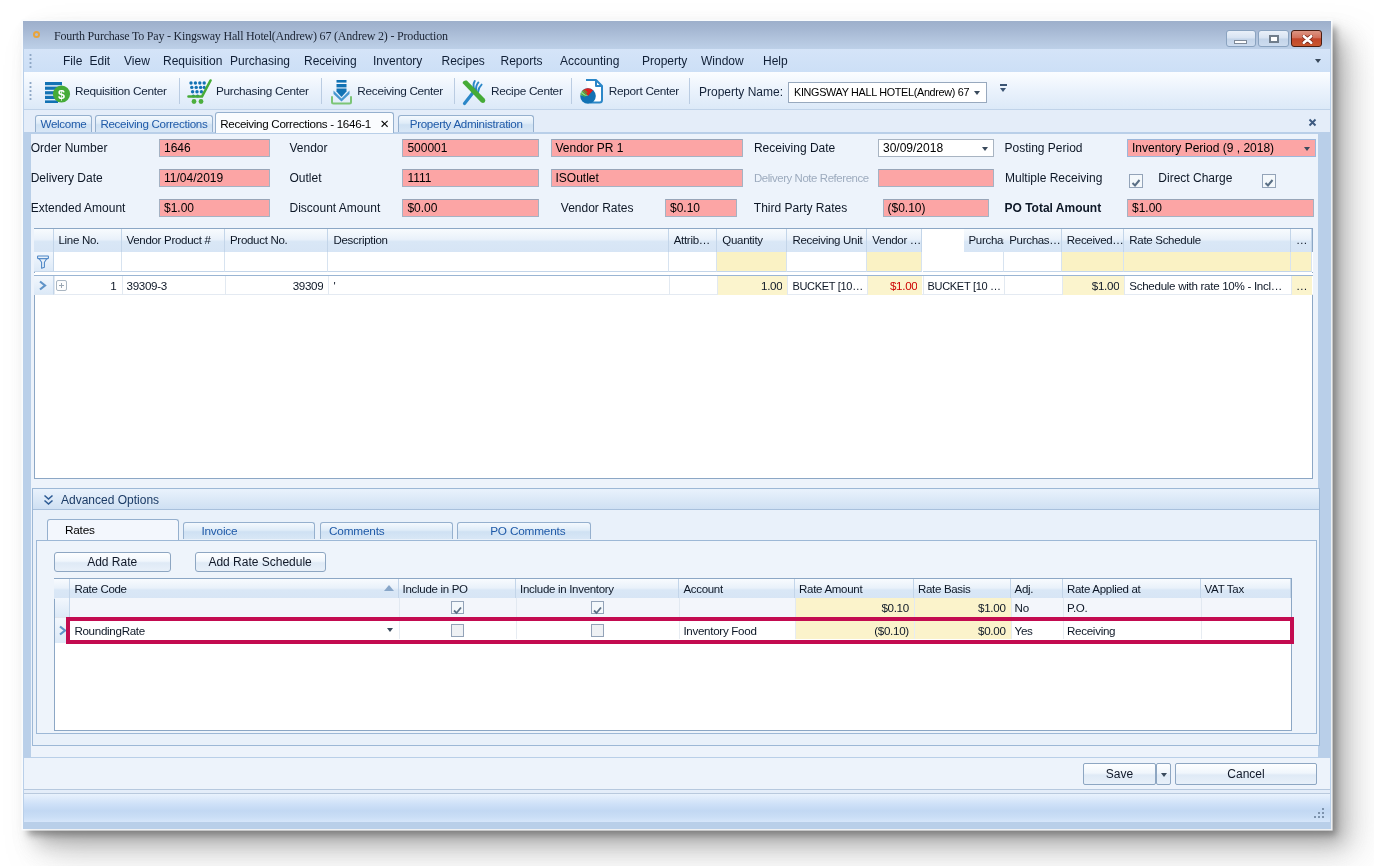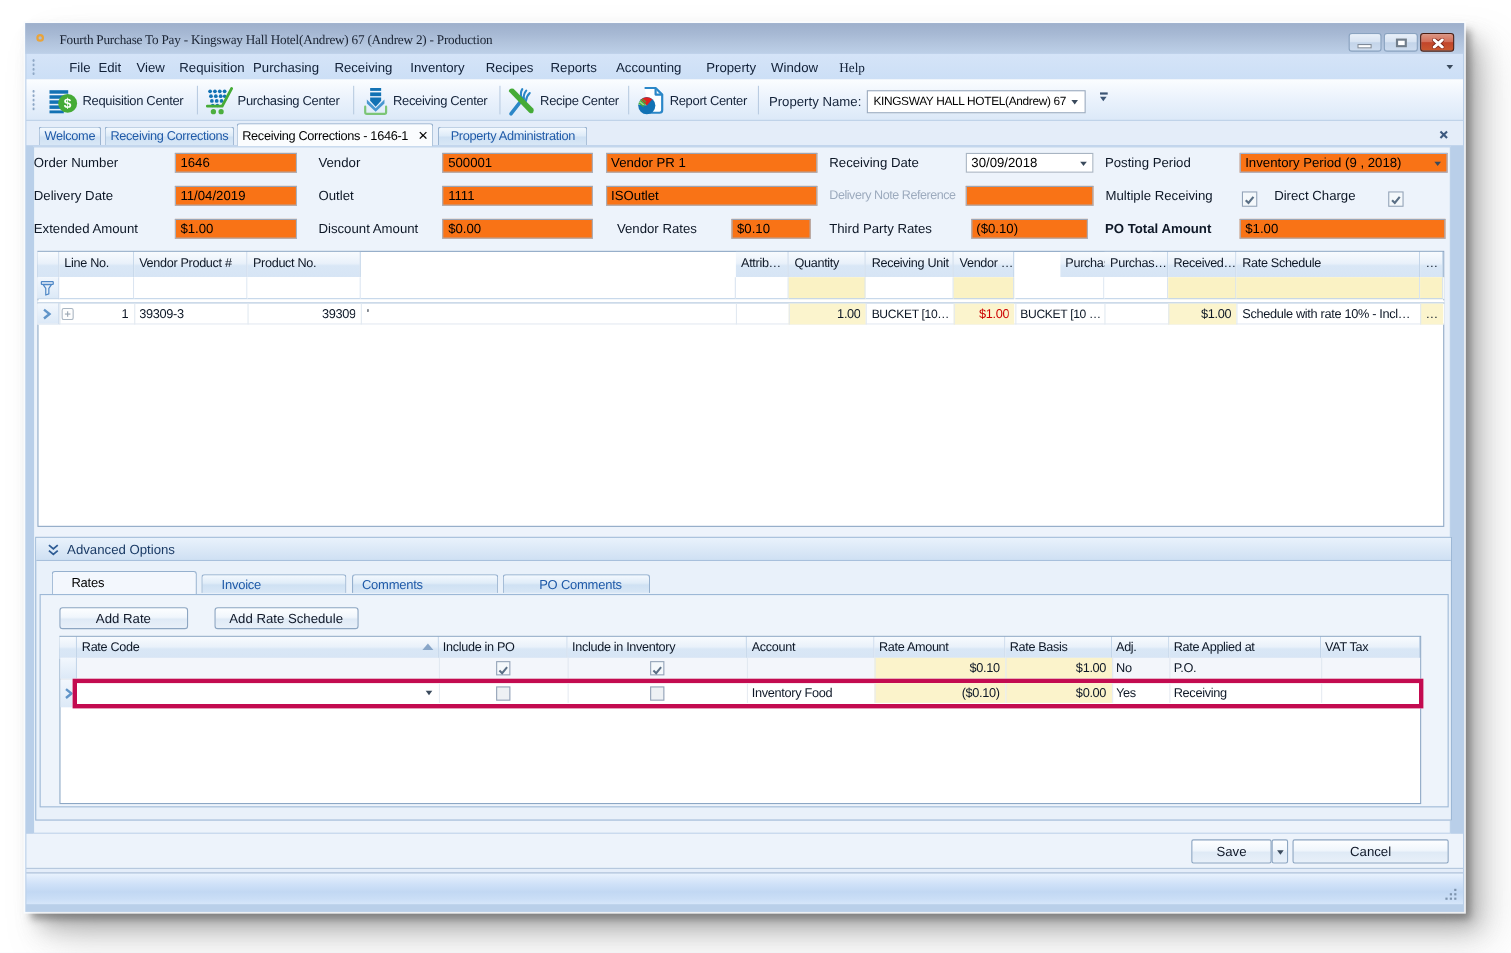--- a/index.html
+++ b/index.html
@@ -1,20 +1,20 @@
 <!DOCTYPE html>
 <html><head><meta charset="utf-8">
 <style>
 *{margin:0;padding:0;box-sizing:border-box;}
 html,body{width:1374px;height:866px;background:#ffffff;font-family:"Liberation Sans",sans-serif;overflow:hidden;}
 .ab{position:absolute;}
 .t{position:absolute;white-space:nowrap;font-size:12px;line-height:18px;color:#0d1726;}
 .win{position:absolute;left:23px;top:21px;width:1308px;height:808px;background:#b9cfe9;
  box-shadow:0 0 0 1.6px rgba(250,252,254,.9), 5px 6px 7px rgba(85,85,85,.55), 13px 15px 20px rgba(110,110,110,.45), 23px 25px 38px rgba(140,140,140,.30);}
-.fld{position:absolute;height:18px;background:#f97316;border:1px solid #a5b2c3;border-top-color:#98a5b8;
+.fld{position:absolute;height:18px;background:#fca5a5;border:1px solid #a5b2c3;border-top-color:#98a5b8;
  font-size:12px;line-height:16px;padding-left:4px;color:#000;}
 .chk{position:absolute;width:14px;height:14px;background:#f4f8fb;border:1px solid #93a3b8;}
 .btn{position:absolute;background:linear-gradient(180deg,#fdfeff 0%,#f0f6fc 45%,#dfeaf6 55%,#e8f0f9 100%);
  border:1px solid #8da6c2;border-radius:3px;font-size:12px;color:#101828;text-align:center;}
 .sep{position:absolute;width:1px;background:#bacce2;}
 .gh{position:absolute;background:linear-gradient(180deg,#f8fbfe 0%,#e9f1fa 45%,#d9e7f6 55%,#d7e5f5 100%);
  border-right:1px solid #c3d5e9;font-size:11.5px;letter-spacing:-0.3px;color:#0d1726;overflow:hidden;white-space:nowrap;}
 .cell{position:absolute;font-size:11.6px;letter-spacing:-0.3px;line-height:20px;color:#0d1726;white-space:nowrap;overflow:hidden;}
 </style></head><body>
 <div class="win">
@@ -40,21 +40,21 @@
 <div class="t" style="left:101px;top:31px;color:#101f36;">View</div>
 <div class="t" style="left:140px;top:31px;color:#101f36;">Requisition</div>
 <div class="t" style="left:207px;top:31px;color:#101f36;">Purchasing</div>
 <div class="t" style="left:281px;top:31px;color:#101f36;">Receiving</div>
 <div class="t" style="left:350px;top:31px;color:#101f36;">Inventory</div>
 <div class="t" style="left:418.5px;top:31px;color:#101f36;">Recipes</div>
 <div class="t" style="left:477.5px;top:31px;color:#101f36;">Reports</div>
 <div class="t" style="left:537px;top:31px;color:#101f36;">Accounting</div>
 <div class="t" style="left:619px;top:31px;color:#101f36;">Property</div>
 <div class="t" style="left:678px;top:31px;color:#101f36;">Window</div>
-<div class="t" style="left:740px;top:31px;color:#101f36;font-family:Liberation Serif, serif;">Help</div>
+<div class="t" style="left:740px;top:31px;color:#101f36;">Help</div>
 <div class="ab" style="left:1292px;top:38px;width:0;height:0;border-left:3.5px solid transparent;border-right:3.5px solid transparent;border-top:4px solid #3a4a5c;"></div>
 <div class="ab" style="left:1px;top:51px;width:1306px;height:38px;background:linear-gradient(180deg,#fbfdff 0%,#eaf2fc 50%,#dce9f8 100%);border-bottom:1px solid #c0d3e9;"></div>
 <div class="ab" style="left:6px;top:60px;width:3px;height:20px;background-image:radial-gradient(circle,#8fa8c6 1px,transparent 1.2px);background-size:3px 4px;"></div>
 <div class="sep" style="left:155.6px;top:57px;height:26px;"></div>
 <div class="sep" style="left:297.5px;top:57px;height:26px;"></div>
 <div class="sep" style="left:430.8px;top:57px;height:26px;"></div>
 <div class="sep" style="left:548.4px;top:57px;height:26px;"></div>
 <div class="sep" style="left:665.7px;top:57px;height:26px;"></div>
 <svg class="ab" style="left:21px;top:59px;" width="28" height="24" viewBox="0 0 28 24">
 <g fill="#1272b4">
@@ -160,20 +160,21 @@
 <div class="fld" style="left:642px;top:178px;width:72px;">$0.10</div>
 <div class="t" style="left:730.8px;top:178px;">Third Party Rates</div>
 <div class="fld" style="left:859.5px;top:178px;width:106px;">($0.10)</div>
 <div class="t" style="left:981.5px;top:178px;font-weight:bold;">PO Total Amount</div>
 <div class="fld" style="left:1104px;top:178px;width:187px;">$1.00</div>
 <div class="ab" style="left:11px;top:207px;width:1279px;height:251px;background:#fff;border:1px solid #8ca7c5;"></div>
 <div class="gh" style="left:11px;top:208px;width:19.5px;height:23px;line-height:23px;padding-left:5px;"></div>
 <div class="gh" style="left:30.5px;top:208px;width:68.0px;height:23px;line-height:23px;padding-left:5px;">Line No.</div>
 <div class="gh" style="left:98.5px;top:208px;width:103.5px;height:23px;line-height:23px;padding-left:5px;">Vendor Product #</div>
 <div class="gh" style="left:202px;top:208px;width:103.39999999999998px;height:23px;line-height:23px;padding-left:5px;">Product No.</div>
+<div class="gh" style="left:305.4px;top:208px;width:340.30000000000007px;height:23px;line-height:23px;padding-left:5px;">Description</div>
 <div class="gh" style="left:645.7px;top:208px;width:48.59999999999991px;height:23px;line-height:23px;padding-left:5px;">Attrib…</div>
 <div class="gh" style="left:694.3px;top:208px;width:70.10000000000002px;height:23px;line-height:23px;padding-left:5px;">Quantity</div>
 <div class="gh" style="left:764.4px;top:208px;width:79.89999999999998px;height:23px;line-height:23px;padding-left:5px;">Receiving Unit</div>
 <div class="gh" style="left:844.3px;top:208px;width:55.200000000000045px;height:23px;line-height:23px;padding-left:5px;">Vendor …</div>
 <div class="gh" style="left:899.5px;top:208px;width:84px;height:23px;line-height:23px;padding-left:5px;margin-left:41px;">Purchase Pri…</div>
 <div class="gh" style="left:981.2px;top:208px;width:57.59999999999991px;height:23px;line-height:23px;padding-left:5px;">Purchas…</div>
 <div class="gh" style="left:1038.8px;top:208px;width:62.5px;height:23px;line-height:23px;padding-left:5px;">Received…</div>
 <div class="gh" style="left:1101.3px;top:208px;width:166.70000000000005px;height:23px;line-height:23px;padding-left:5px;">Rate Schedule</div>
 <div class="gh" style="left:1268px;top:208px;width:21px;height:23px;line-height:23px;padding-left:5px;">…</div>
 <div class="ab" style="left:11px;top:231px;width:1279px;height:20px;background:#fff;"></div>
@@ -289,20 +290,21 @@
 <div class="ab" style="left:772.1px;top:600.1px;width:118.8px;height:18.2px;background:#fbf3cb;"></div>
 <div class="ab" style="left:890.9px;top:600.1px;width:96.7px;height:18.2px;background:#fbf3cb;"></div>
 <div class="ab" style="left:375.6px;top:600.1px;width:1px;height:18.2px;background:#e7ecf2;"></div>
 <div class="ab" style="left:493.1px;top:600.1px;width:1px;height:18.2px;background:#e7ecf2;"></div>
 <div class="ab" style="left:656.4px;top:600.1px;width:1px;height:18.2px;background:#e7ecf2;"></div>
 <div class="ab" style="left:772.1px;top:600.1px;width:1px;height:18.2px;background:#e7ecf2;"></div>
 <div class="ab" style="left:890.9px;top:600.1px;width:1px;height:18.2px;background:#e7ecf2;"></div>
 <div class="ab" style="left:987.6px;top:600.1px;width:1px;height:18.2px;background:#e7ecf2;"></div>
 <div class="ab" style="left:1040px;top:600.1px;width:1px;height:18.2px;background:#e7ecf2;"></div>
 <div class="ab" style="left:1177.6px;top:600.1px;width:1px;height:18.2px;background:#e7ecf2;"></div>
+<div class="cell" style="left:51.4px;top:600px;width:321.20000000000005px;line-height:19px;color:#0d1726;">RoundingRate</div>
 <div class="ab" style="left:364px;top:607px;width:0;height:0;border-left:3.5px solid transparent;border-right:3.5px solid transparent;border-top:4px solid #3a4a5c;"></div>
 <div class="chk" style="left:427.8px;top:602.5px;width:13px;height:13px;background:#eef1f4;"></div>
 <div class="chk" style="left:568.2px;top:602.5px;width:13px;height:13px;background:#eef1f4;"></div>
 <div class="cell" style="left:660.4px;top:600px;width:108.70000000000005px;line-height:19px;color:#0d1726;">Inventory Food</div>
 <div class="cell" style="left:774.1px;top:600px;width:111.79999999999995px;line-height:19px;color:#0d1726;text-align:right;">($0.10)</div>
 <div class="cell" style="left:892.9px;top:600px;width:89.70000000000005px;line-height:19px;color:#0d1726;text-align:right;">$0.00</div>
 <div class="cell" style="left:991.6px;top:600px;width:45.39999999999998px;line-height:19px;color:#0d1726;">Yes</div>
 <div class="cell" style="left:1044px;top:600px;width:130.5999999999999px;line-height:19px;color:#0d1726;">Receiving</div>
 <div class="ab" style="left:1px;top:737px;width:1306px;height:31px;background:#edf3fb;"></div>
 <div class="ab" style="left:1px;top:768px;width:1306px;height:1px;background:#b6c8de;"></div>

